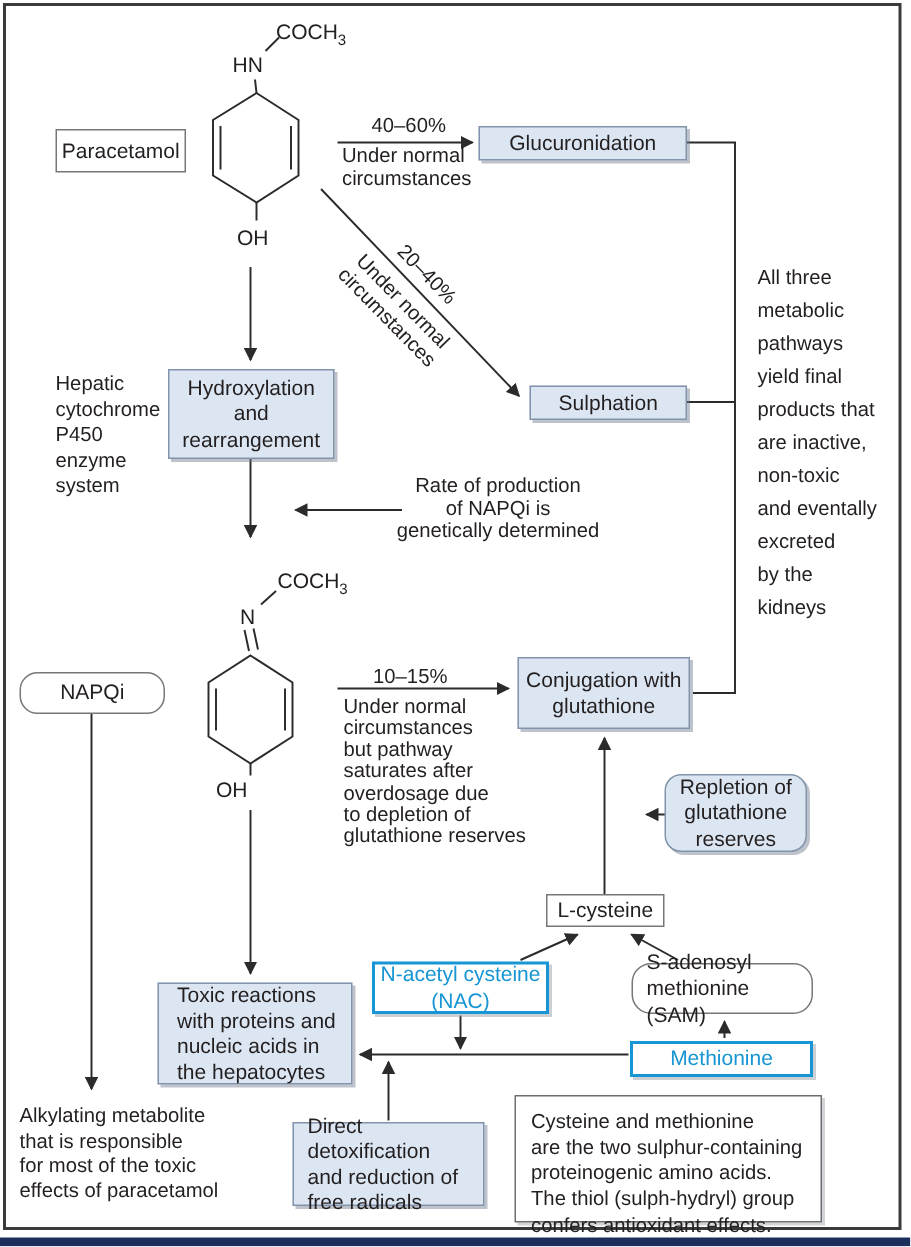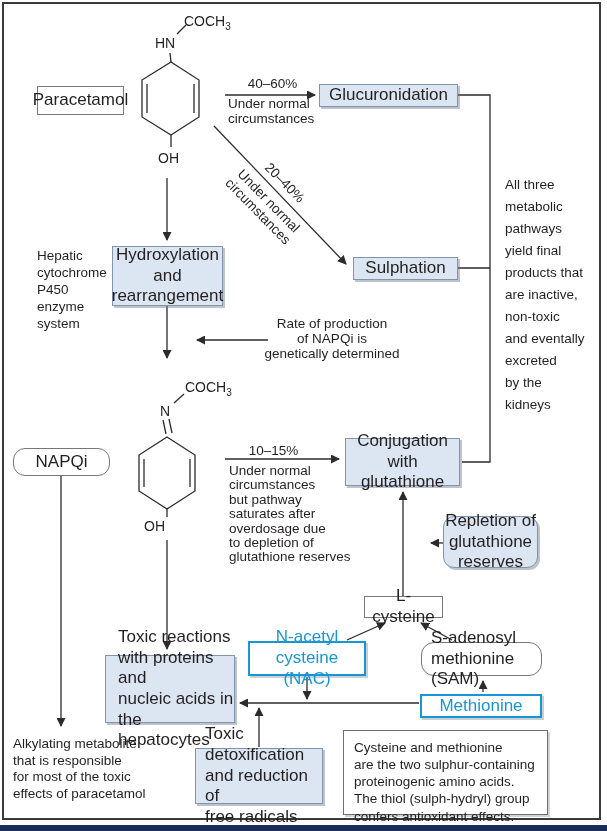--- a/index.html
+++ b/index.html
@@ -5,21 +5,21 @@
   html,body{margin:0;padding:0;background:#ffffff;}
   #canvas{
     position:relative;width:607px;height:831px;background:#ffffff;overflow:hidden;
     font-family:"Liberation Sans", sans-serif;color:#231f20;
   }
   .frame{position:absolute;left:2px;top:2px;width:595px;height:814px;border:2px solid #3a3a3a;background:transparent;}
   .bottombar{position:absolute;left:0;bottom:0;width:607px;height:6px;background:#1c2f5c;}
   svg.lines{position:absolute;left:0;top:0;}
   .box{
     position:absolute;display:flex;align-items:center;justify-content:center;
-    font-size:17px;line-height:1.22;text-align:center;white-space:pre-line;box-sizing:border-box;
+    font-size:14px;line-height:1.22;text-align:center;white-space:pre-line;box-sizing:border-box;
   }
   .bluebox{background:#dce6f2;border:1px solid #8294ab;box-shadow:2px 2px 0 rgba(110,120,140,.45);}
   .whitebox{background:#ffffff;border:1px solid #777777;}
   .accentbox{background:#ffffff;border:2px solid #1795d4;color:#1795d4;box-shadow:2px 2px 0 rgba(140,150,160,.45);}
   .leftalign{justify-content:flex-start;text-align:left;}
   .note{
     position:absolute;background:#ffffff;border:1.5px solid #6e6e6e;box-shadow:2px 2px 0 rgba(140,150,160,.4);
     font-size:13.5px;line-height:1.27;white-space:pre-line;box-sizing:border-box;padding:8px 10px;
   }
   .txt{position:absolute;font-size:13.5px;line-height:1.25;white-space:pre-line;}
@@ -99,21 +99,21 @@
   <div class="box whitebox" style="left:364px;top:596px;width:79px;height:22px;">L-cysteine</div>
   <div class="box accentbox" style="left:248px;top:641px;width:118px;height:35px;">N-acetyl cysteine
 (NAC)</div>
   <div class="box whitebox leftalign" style="left:421px;top:642px;width:121px;height:34px;padding-left:9px;border-radius:13px;">S-adenosyl
 methionine (SAM)</div>
   <div class="box accentbox" style="left:420px;top:694px;width:122px;height:24px;">Methionine</div>
   <div class="box bluebox leftalign" style="left:105px;top:655px;width:130px;height:68px;padding-left:12px;">Toxic reactions
 with proteins and
 nucleic acids in
 the hepatocytes</div>
-  <div class="box bluebox leftalign" style="left:195px;top:748px;width:128px;height:56px;padding-left:9px;">Toxic detoxification
+  <div class="box bluebox leftalign" style="left:195px;top:748px;width:128px;height:56px;padding-left:9px;">Direct detoxification
 and reduction of
 free radicals</div>
   <div class="note" style="left:343px;top:730px;width:205px;height:85px;">Cysteine and methionine
 are the two sulphur-containing
 proteinogenic amino acids.
 The thiol (sulph-hydryl) group
 confers antioxidant effects.</div>
 
   <div class="txt center" style="left:225px;top:76px;width:95px;">40–60%</div>
   <div class="txt" style="left:228px;top:97px;width:110px;line-height:14.5px;">Under normal

